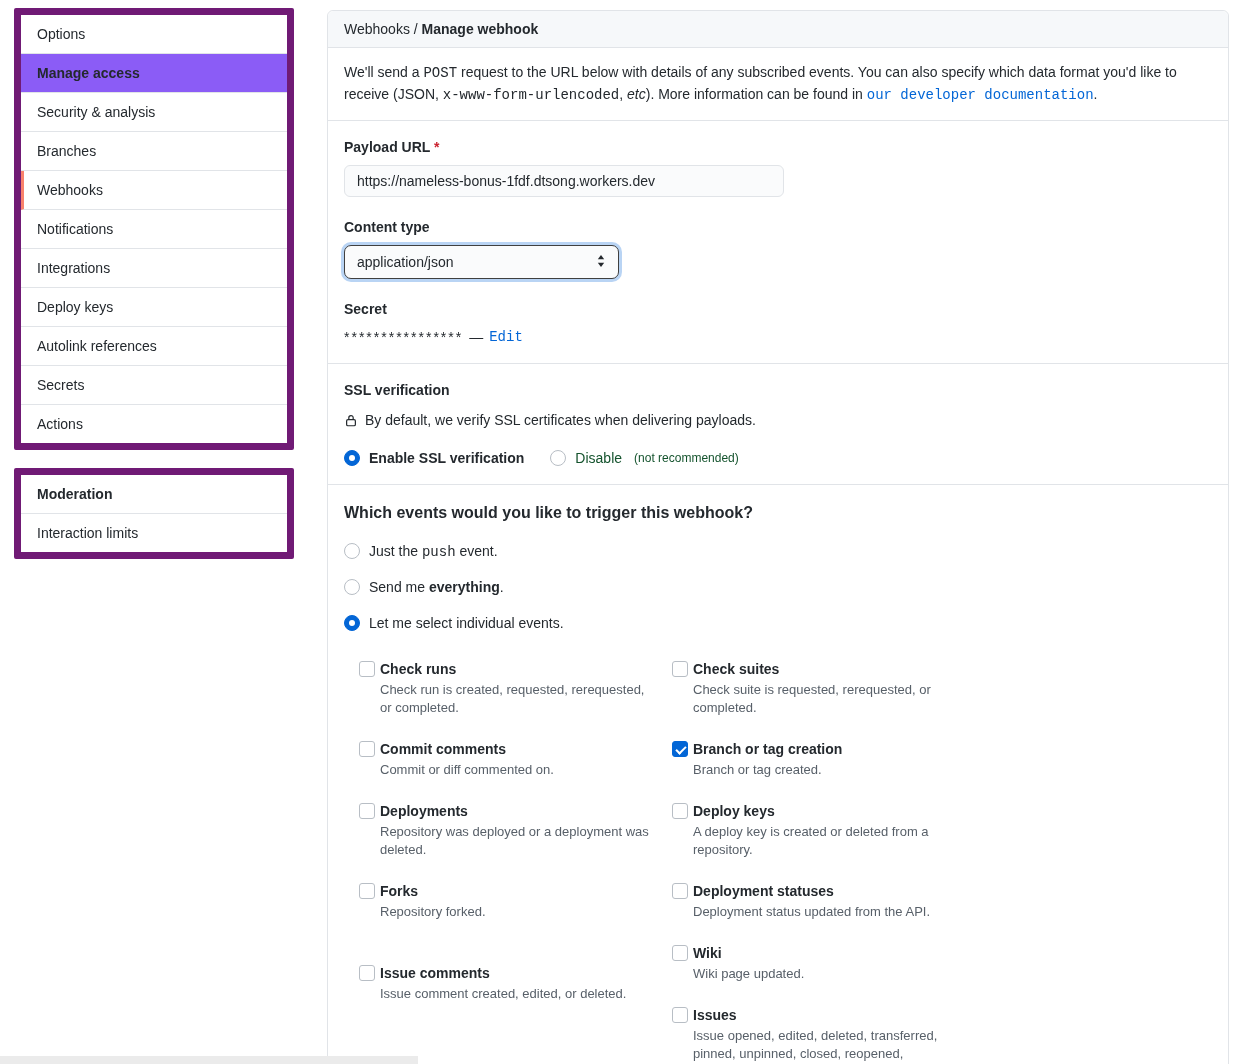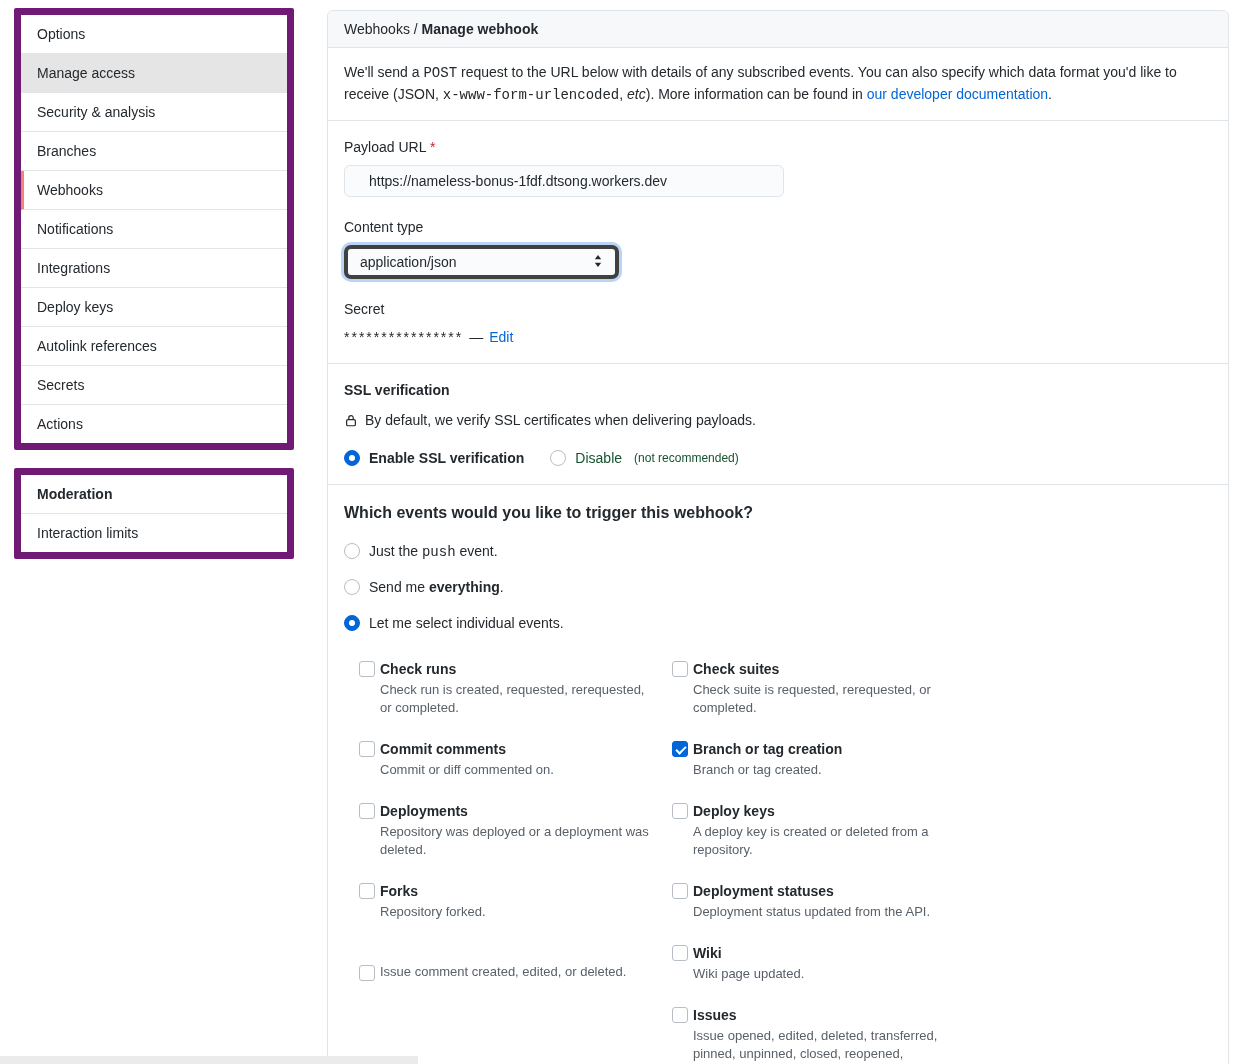--- a/index.html
+++ b/index.html
@@ -11,52 +11,52 @@
   }
   .layout { display:flex; align-items:flex-start; padding:8px 30px 0 14px; gap:33px; }
 
   
   .sidebar { width:280px; flex:none; }
   .side-box { border:7px solid #701a75; border-radius:2px; background:#fff; overflow:hidden; }
   .sb-item {
     padding:9px 16px; line-height:20px; border-bottom:1px solid #e1e4e8; cursor:pointer;
   }
   .side-box .sb-item:last-child { border-bottom:none; }
-  .sb-item.hover { background:#e5e5e5; }
+  .sb-item.hover { background:#8b5cf6;font-weight:bold; }
   .sb-item.active { border-left:3px solid #f9826c; padding-left:13px; }
   .sb-header { font-weight:bold; padding:9px 16px; line-height:20px; border-bottom:1px solid #e1e4e8; }
   .moderation-box { margin-top:18px; }
 
   
   .main { flex:1; min-width:0; margin-top:2px; }
   .main-box { border:1px solid #e1e4e8; border-radius:6px 6px 0 0; background:#fff; min-height:1100px; }
   .main-header {
     background:#f6f8fa; border-bottom:1px solid #e1e4e8; border-radius:6px 6px 0 0;
     padding:8px 16px; line-height:1.45;
   }
   .main-header a { color:#24292e; text-decoration:none; }
   .main-header strong { font-weight:bold; }
 
   .section { padding:16px; border-bottom:1px solid #e1e4e8; }
   .section.last { border-bottom:none; }
   .intro { line-height:21px; padding:14px 16px; }
   code { font-family:"Liberation Mono", monospace; font-size:14px; }
-  a.link { color:#0366d6; text-decoration:none; cursor:pointer; }
-
-  .field-label { font-weight:normal; line-height:20px; margin:0 0 8px; }
+  a.link { color:#0366d6; text-decoration:none; cursor:pointer;font-family:Liberation Mono, monospace; }
+
+  .field-label { font-weight:bold; line-height:20px; margin:0 0 8px; }
   .field-label.spaced { margin-top:20px; }
   .required { color:#cb2431; }
   .text-input {
-    width:440px; height:32px; padding:5px 24px; font-size:14px; color:#24292e;
+    width:440px; height:32px; padding:5px 12px; font-size:14px; color:#24292e;
     font-family:"Liberation Sans", sans-serif;
     background:#fafbfc; border:1px solid #e1e4e8; border-radius:6px; outline:none;
   }
   .select-control {
     width:275px; height:34px; padding:0 12px; display:flex; align-items:center; justify-content:space-between;
-    background:#fafbfc; border:4px solid #404040; border-radius:7px;
+    background:#fafbfc; border:1px solid #404040; border-radius:7px;
     box-shadow:0 0 0 3px rgba(3,102,214,0.28); cursor:pointer;
   }
   .secret-row { display:flex; align-items:center; gap:6px; line-height:20px; }
   .masked { letter-spacing:2px; }
 
   .ssl-title { font-weight:bold; line-height:20px; margin-bottom:10px; }
   .ssl-note { display:flex; align-items:center; gap:7px; line-height:20px; margin-bottom:18px; }
   .ssl-radios { display:flex; align-items:center; gap:26px; }
   .radio-row { display:flex; align-items:center; gap:9px; line-height:20px; cursor:pointer; }
   .danger { color:#14532d; }
@@ -217,20 +217,21 @@
                 <div class="event-title">Deployments</div>
                 <div class="event-desc">Repository was deployed or a deployment was deleted.</div>
               </div>
               <div class="event-cell">
                 <span class="cb"></span>
                 <div class="event-title">Forks</div>
                 <div class="event-desc">Repository forked.</div>
               </div>
               <div class="event-cell">
                 <span class="cb"></span>
+                <div class="event-title">Issue comments</div>
                 <div class="event-desc">Issue comment created, edited, or deleted.</div>
               </div>
             </div>
           <div class="col col-right">
               <div class="event-cell">
                 <span class="cb"></span>
                 <div class="event-title">Check suites</div>
                 <div class="event-desc">Check suite is requested, rerequested, or completed.</div>
               </div>
               <div class="event-cell">

